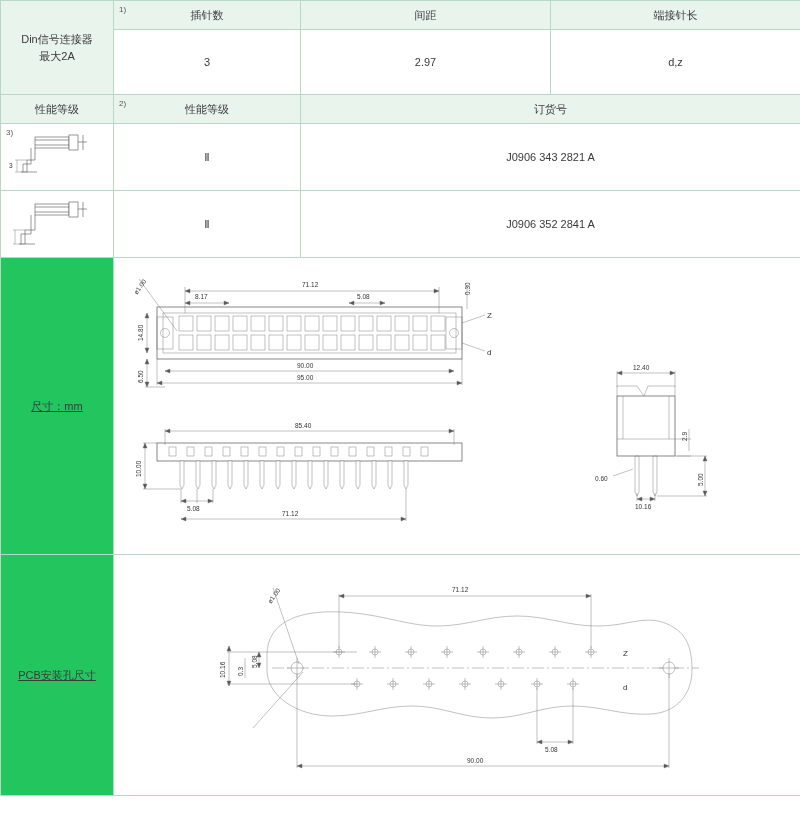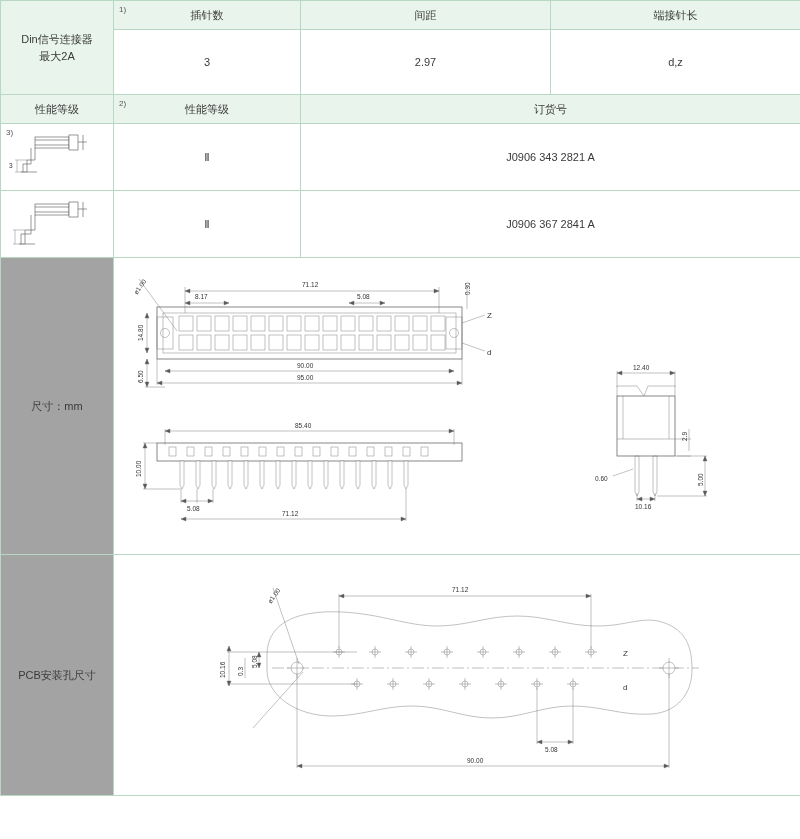--- a/index.html
+++ b/index.html
@@ -69,21 +69,22 @@
     color: #555;
   }
   .drawcell {
     text-align: center;
     vertical-align: middle;
     background: #ffffff;
   }
   .dimlabel {
     font-size: 11px;
     color: #3a3a3a;
-    background: #a3a3a3;
+    background: #22c55e;
+    text-decoration: underline;
   }
   .bigcell {
     height: 296px;
     background: #ffffff;
   }
   .pcbcell {
     height: 240px;
     background: #ffffff;
   }
   svg { display: block; margin: 0 auto; }
@@ -177,21 +178,21 @@
             <line x1="76" y1="6" x2="76" y2="21"></line>
           </g>
           <g class="lnthin">
             <line x1="8" y1="34" x2="8" y2="48"></line>
             <line x1="6" y1="34" x2="18" y2="34"></line>
             <line x1="6" y1="48" x2="18" y2="48"></line>
           </g>
         </svg>
       </td>
       <td>Ⅱ</td>
-      <td colspan="2">J0906 367 2841 A</td>
+      <td colspan="2">J0906 352 2841 A</td>
     </tr>
 
     <tr>
       <td class="dimlabel">尺寸：mm</td>
       <td class="bigcell" colspan="3">
         <svg width="680" height="290" viewBox="0 0 680 290">
 
           <g>
 
             <rect class="body-fill" x="40" y="46" width="305" height="52"></rect>

